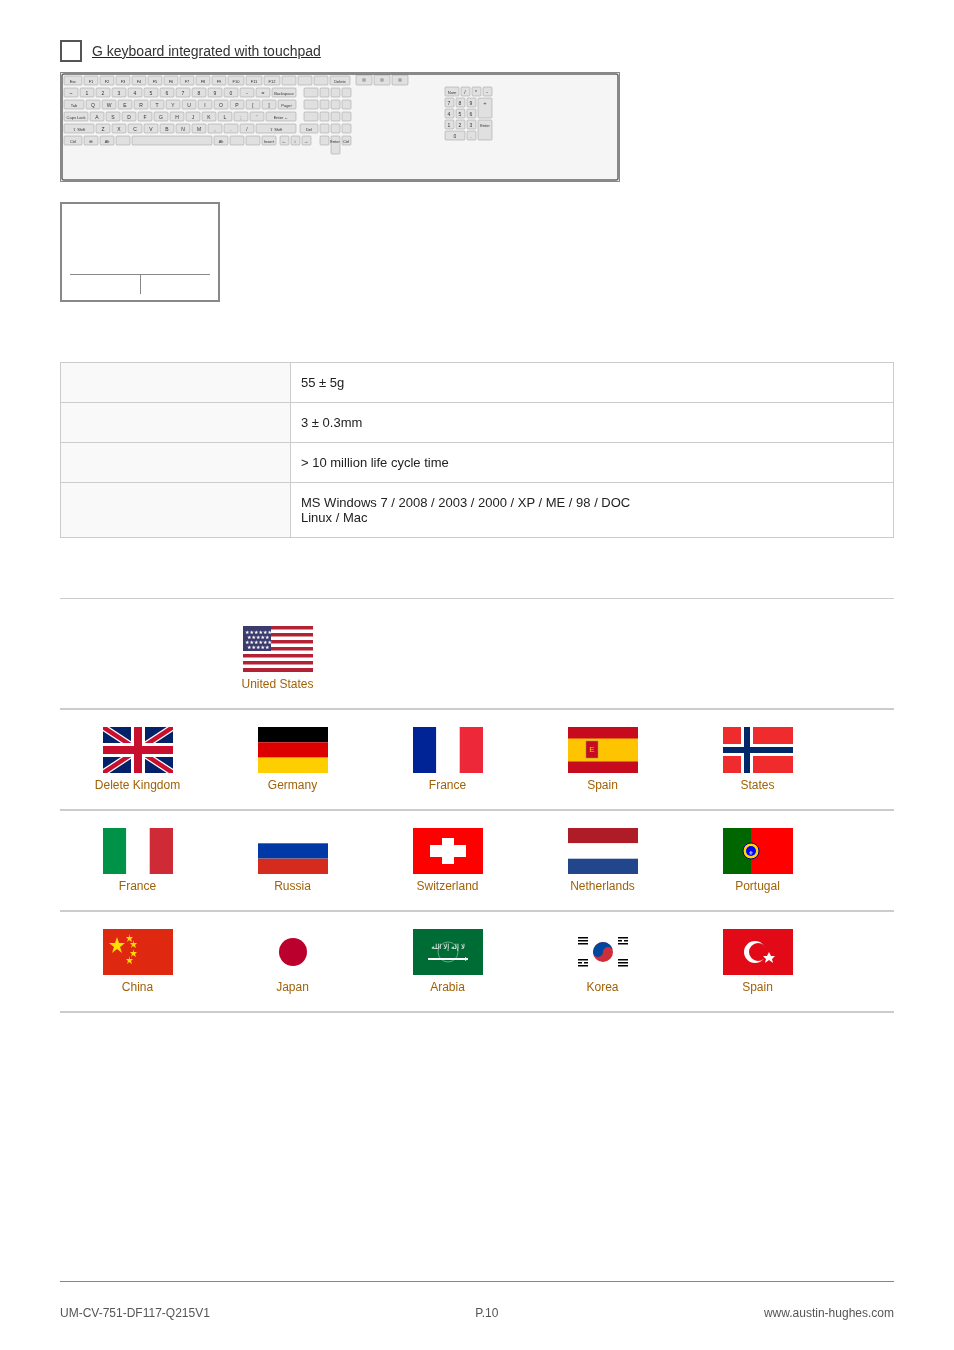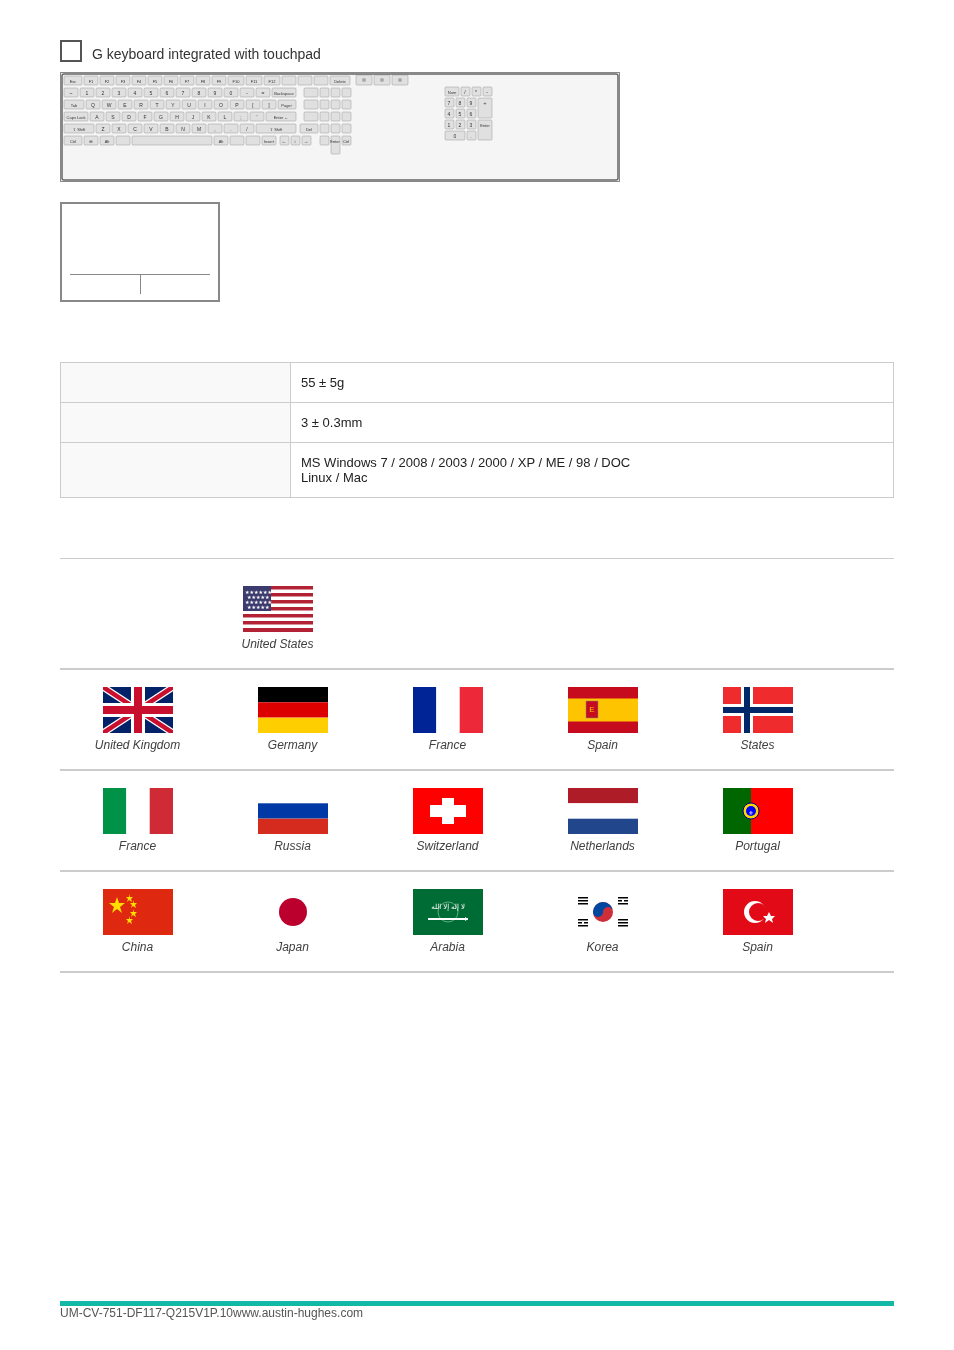--- a/index.html
+++ b/index.html
@@ -20,22 +20,23 @@
     
     .keyboard-section {
       display: flex;
       flex-direction: column;
       align-items: flex-start;
       margin-bottom: 20px;
     }
 
     .keyboard-label-row {
       display: flex;
-      align-items: flex-end;
+      align-items: center;
       margin-bottom: 10px;
+      text-decoration: underline;
     }
 
     .checkbox-icon {
       width: 22px;
       height: 22px;
       border: 2px solid #555;
       display: inline-block;
       margin-right: 10px;
       flex-shrink: 0;
     }
@@ -141,37 +142,36 @@
       height: 46px;
       margin-bottom: 5px;
       display: flex;
       align-items: center;
       justify-content: center;
     }
 
     .country-name {
       font-size: 12px;
       text-align: center;
-      color: #404040;
-      font-style: italic;
+      color: #a16207;
     }
 
     
     .footer {
       position: absolute;
       bottom: 30px;
       left: 60px;
       right: 60px;
       display: flex;
-      justify-content: flex-start;
+      justify-content: space-between;
       align-items: center;
       font-size: 12px;
       color: #555;
-      border-top: 5px solid #14b8a6;
-      padding-top: 0;
+      border-top: 1px solid #14b8a6;
+      padding-top: 24px;
     }
     .section-gap2 { height: 30px; }
   </style>
 </head>
 <body>
 
 <div class="page">
 
   <div class="keyboard-section">
     <div class="keyboard-label-row">
@@ -463,20 +463,24 @@
           <tr>
         <td class="label-cell"></td>
         <td>55 ± 5g</td>
       </tr>
       <tr>
         <td class="label-cell"></td>
         <td>3 ± 0.3mm</td>
       </tr>
       <tr>
         <td class="label-cell"></td>
+        <td>&gt; 10 million life cycle time</td>
+      </tr>
+      <tr>
+        <td class="label-cell"></td>
         <td>MS Windows 7 / 2008 / 2003 / 2000 / XP / ME / 98 / DOC<br>Linux / Mac</td>
       </tr>
     </tbody>
       </table>
   </div>
 
   <div class="section-gap2"></div>
   <hr class="countries-divider">
 
   <div class="countries-section">
@@ -519,21 +523,21 @@
             <line x1="0" y1="0" x2="70" y2="46" stroke="#C8102E" stroke-width="4.5"></line>
             <line x1="70" y1="0" x2="0" y2="46" stroke="#C8102E" stroke-width="4.5"></line>
 
             <rect x="28" y="0" width="14" height="46" fill="white"></rect>
             <rect x="0" y="16" width="70" height="14" fill="white"></rect>
 
             <rect x="31" y="0" width="8" height="46" fill="#C8102E"></rect>
             <rect x="0" y="19" width="70" height="8" fill="#C8102E"></rect>
           </svg>
         </div>
-        <div class="country-name">United Kingdom</div>
+        <div class="country-name">Delete Kingdom</div>
       </div>
 
       <div class="country-item">
         <div class="country-flag">
           <svg width="70" height="46" viewBox="0 0 70 46">
             <rect width="70" height="15.3" fill="#000"></rect>
             <rect y="15.3" width="70" height="15.3" fill="#DD0000"></rect>
             <rect y="30.7" width="70" height="15.3" fill="#FFCE00"></rect>
           </svg>
         </div>

